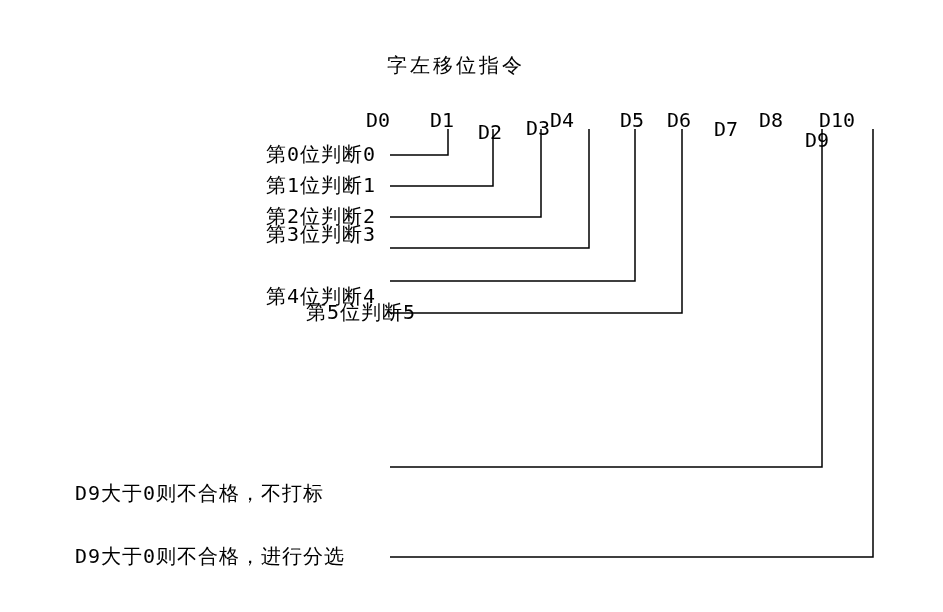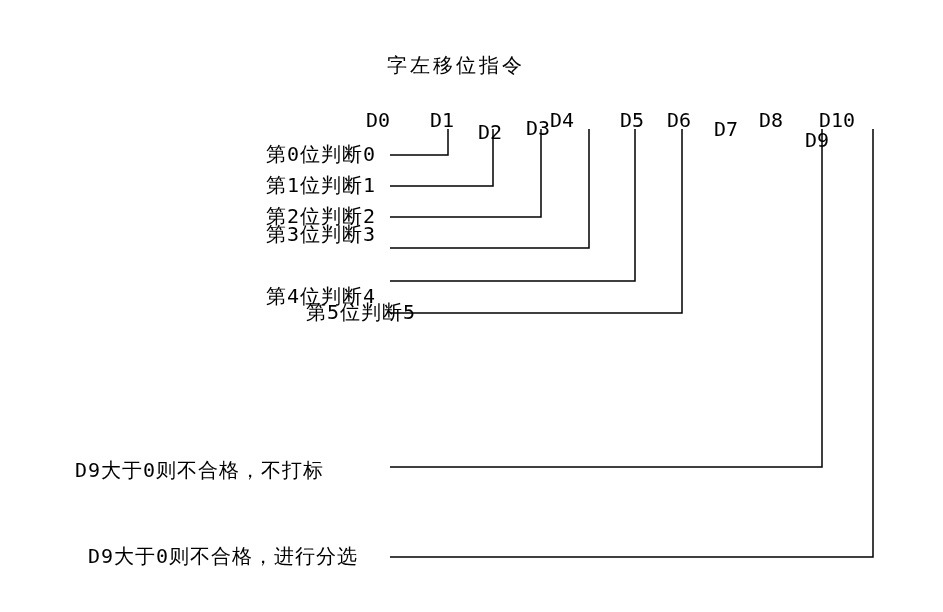--- a/index.html
+++ b/index.html
@@ -71,16 +71,16 @@
     </div>
   <div id="judgment-group">
       <span class="txt jlabel" style="left: 266px; top: 142px;">第0位判断0</span>
       <span class="txt jlabel" style="left: 266px; top: 173px;">第1位判断1</span>
       <span class="txt jlabel" style="left: 266px; top: 204px; text-align: right;">第2位判断2</span>
       <span class="txt jlabel" style="left: 266px; top: 222px;">第3位判断3</span>
       <span class="txt jlabel" style="left: 266px; top: 268px; margin-top: 16px;">第4位判断4</span>
       <span class="txt jlabel" style="left: 266px; top: 300px; margin-left: 40px;">第5位判断5</span>
     </div>
   <div id="note-group">
-      <span class="txt jlabel" style="left: 75px; top: 458px;">D9大于0则不合格，不打标</span>
-      <span class="txt jlabel" style="left: 88px; top: 544px;">D9大于0则不合格，进行分选</span>
+      <span class="txt jlabel" style="left: 75px; top: 481px;">D9大于0则不合格，不打标</span>
+      <span class="txt jlabel" style="left: 75px; top: 544px;">D9大于0则不合格，进行分选</span>
     </div>
 </div>
 
 </body></html>

